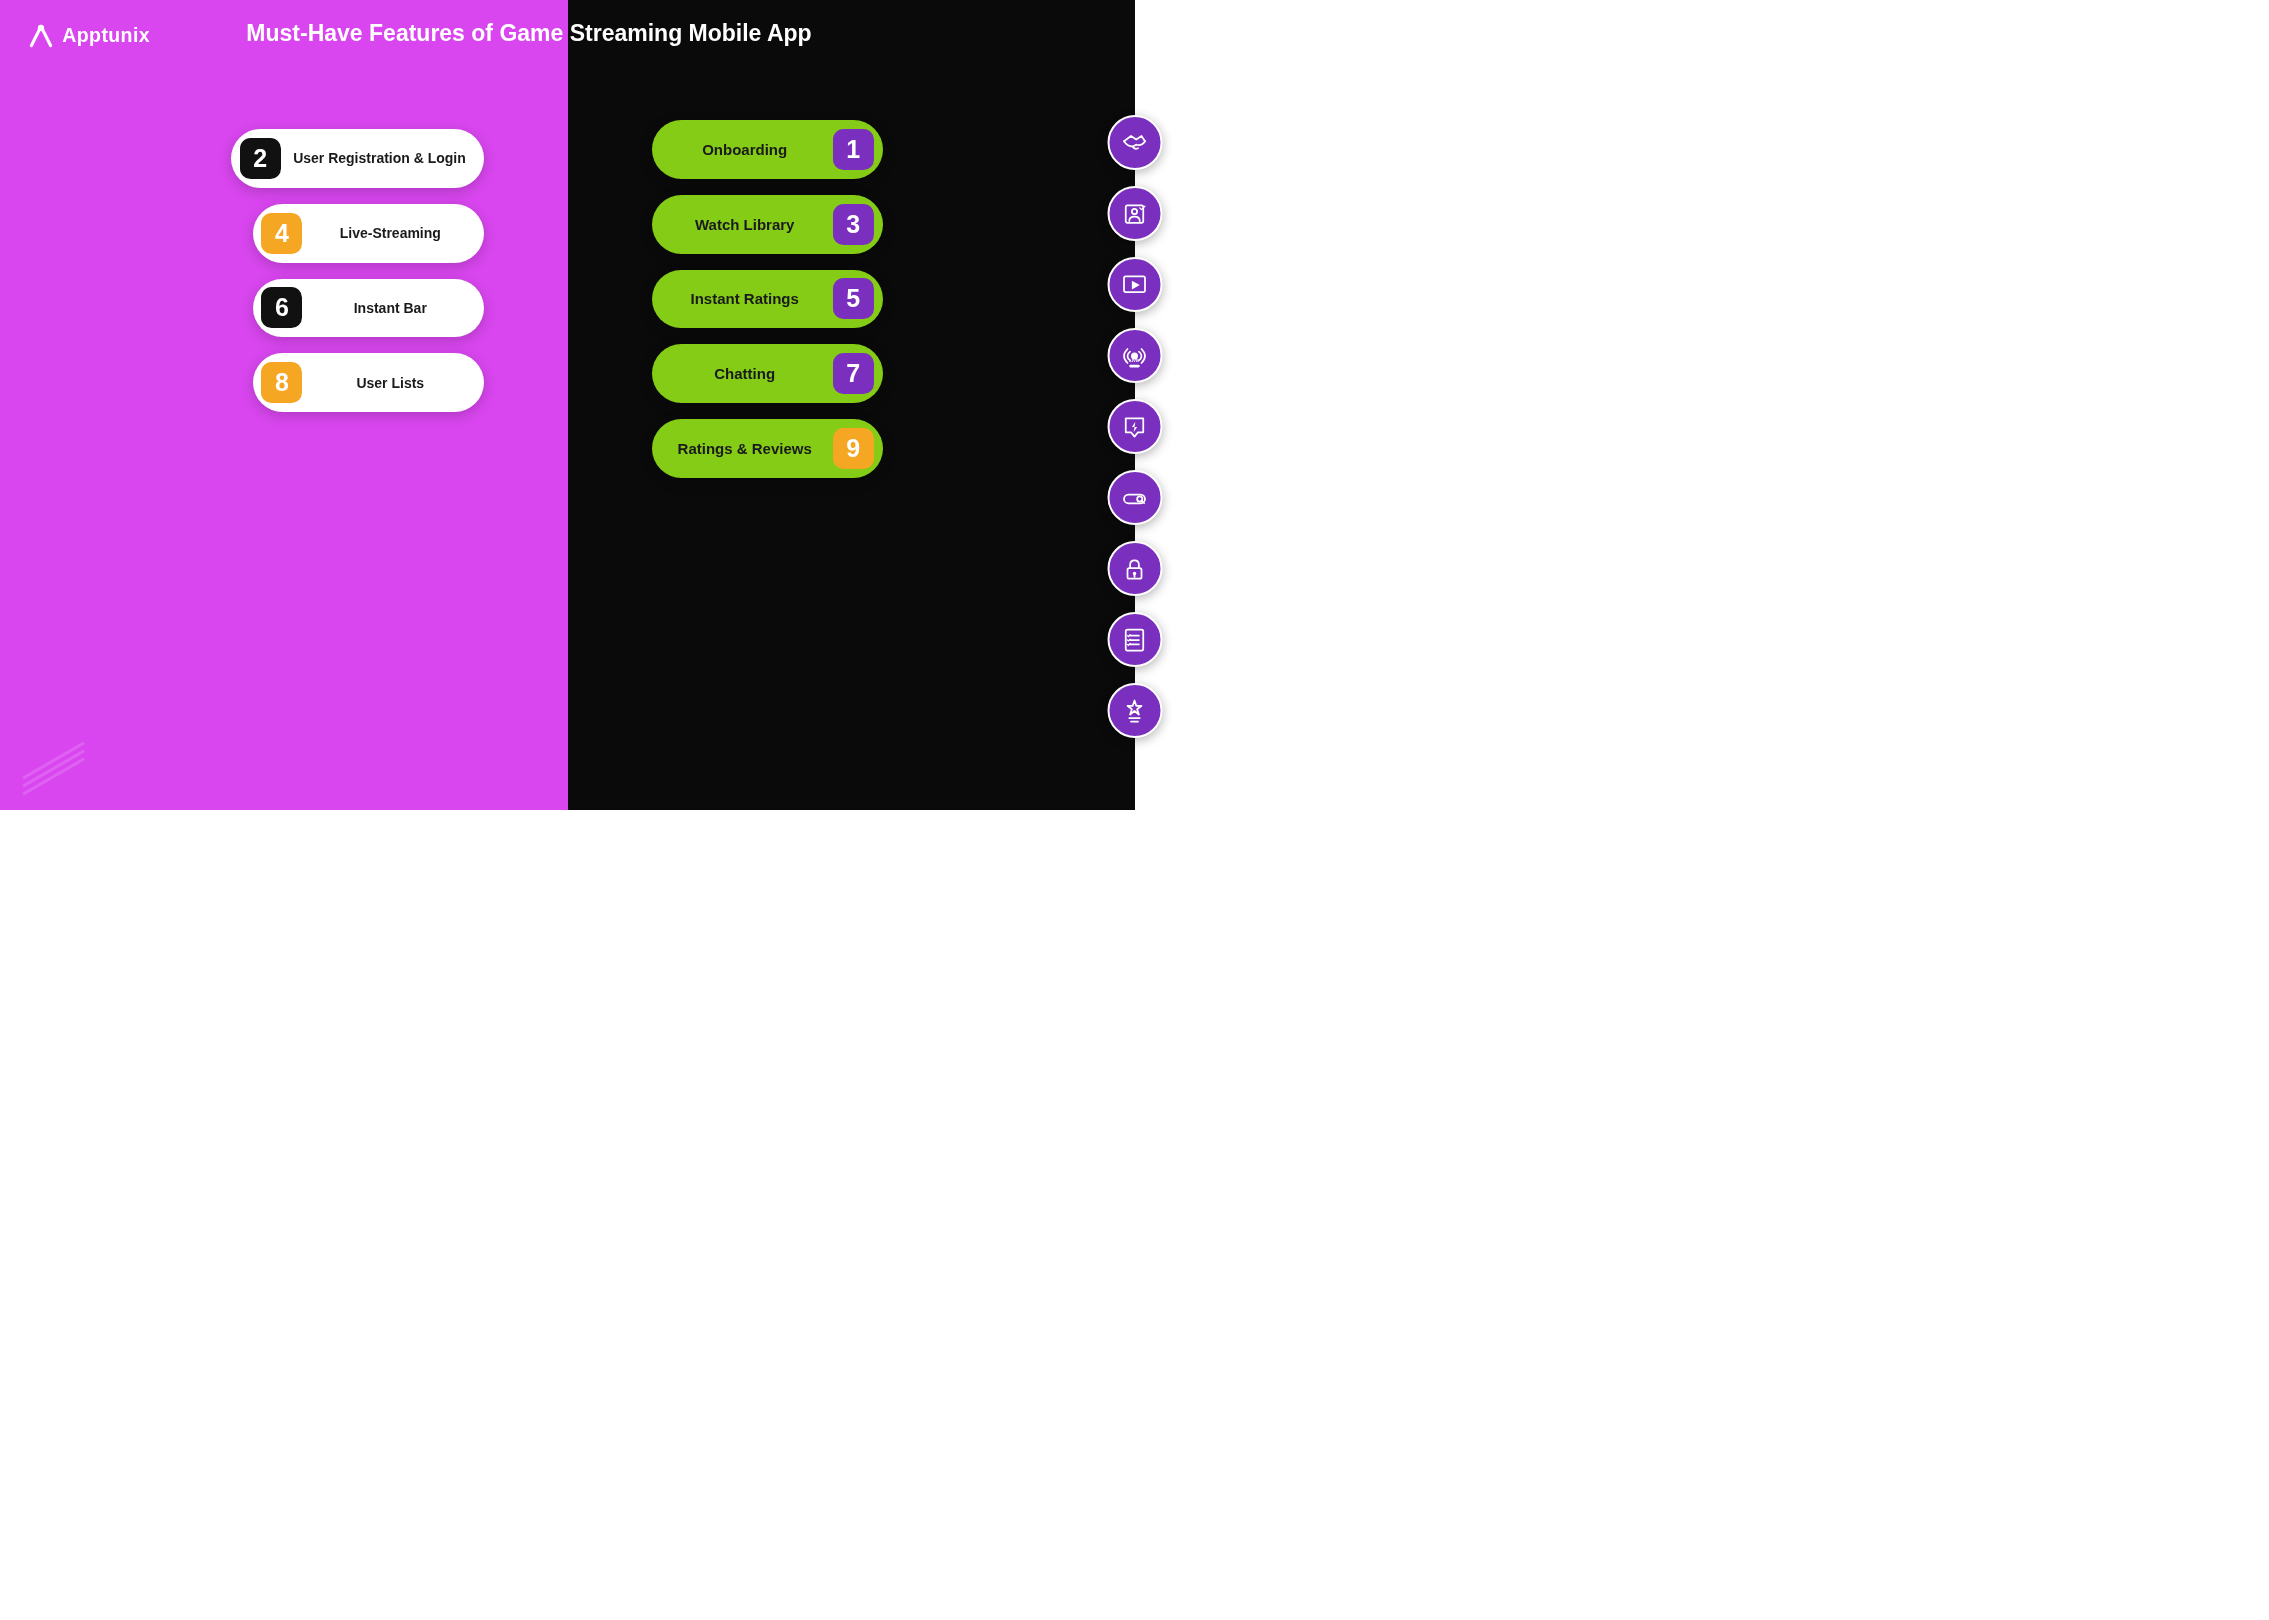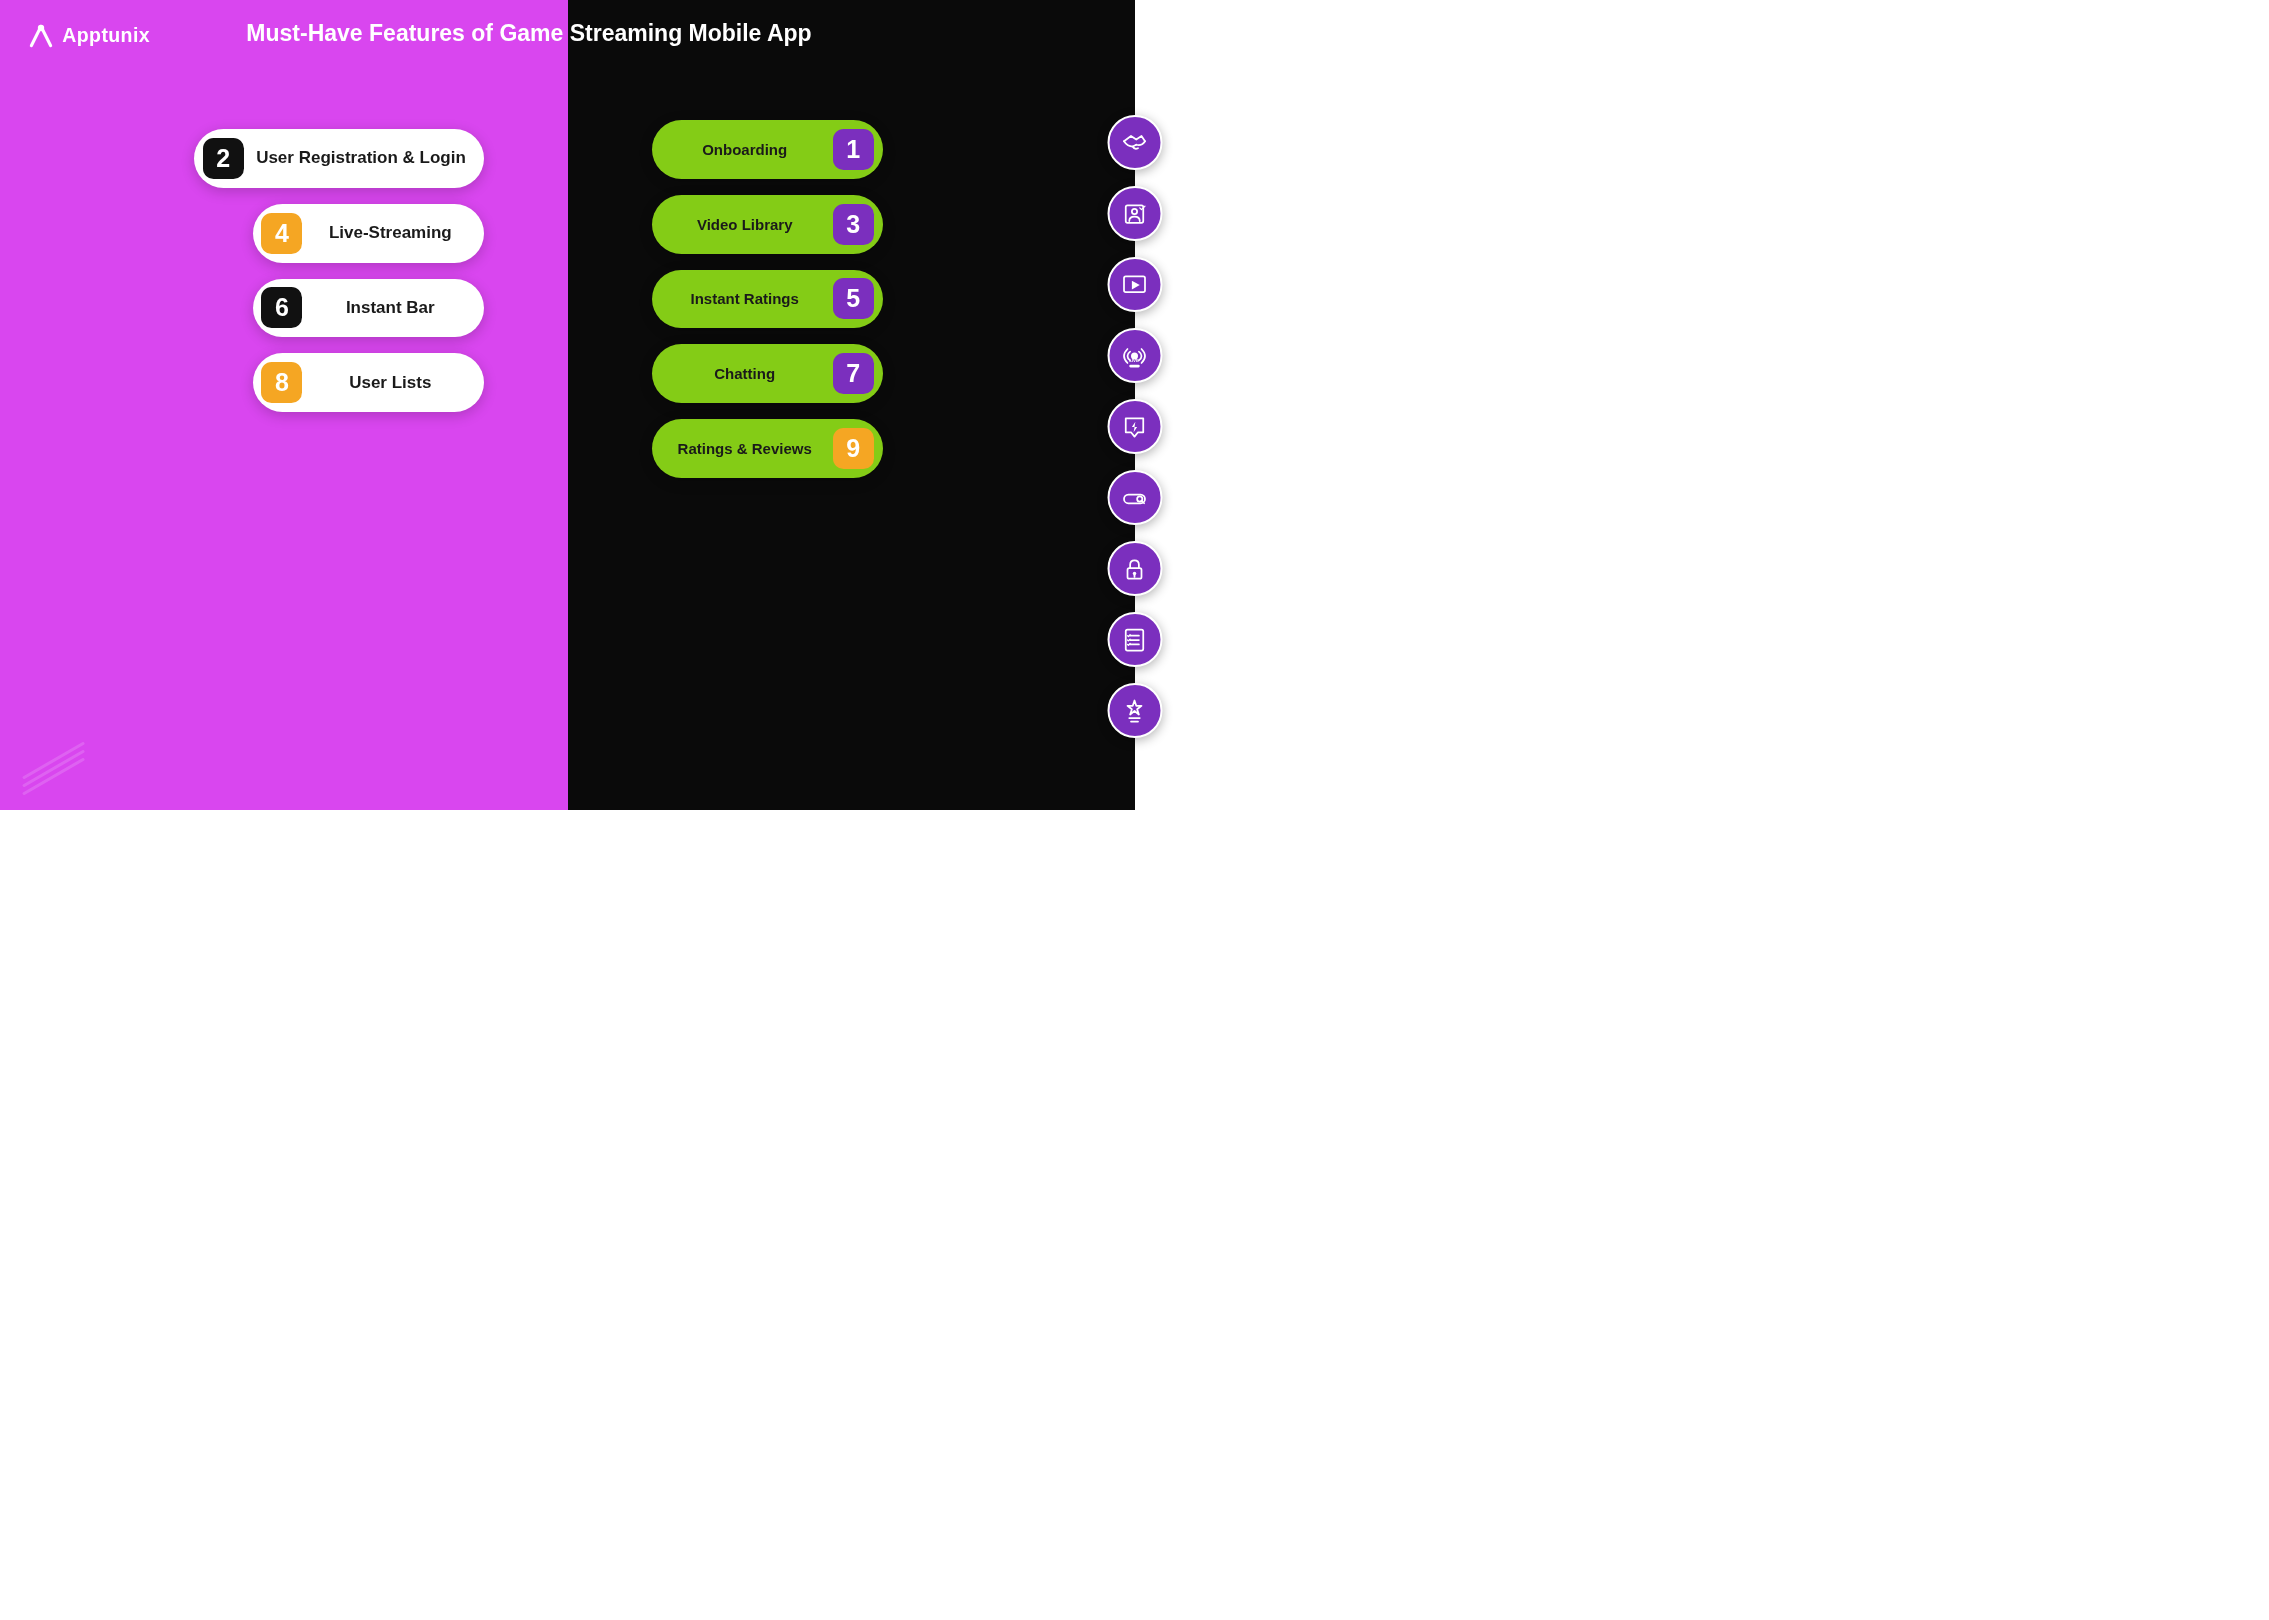--- a/index.html
+++ b/index.html
@@ -93,21 +93,21 @@
       font-size: 25px;
       font-weight: 900;
       color: white;
       flex-shrink: 0;
     }
 
     .badge-black { background: #111; }
     .badge-orange { background: #F5A623; }
 
     .pill-label {
-      font-size: 17px;
+      font-size: 14px;
       font-weight: 600;
       color: #1a1a1a;
       text-align: center;
       flex: 1;
     }
 
     
     .right-items {
       display: flex;
       flex-direction: column;
@@ -331,21 +331,21 @@
 
 <div class="right-panel">
   <div class="right-items">
 
     <div class="feature-pill-right">
       <span class="pill-label-right">Onboarding</span>
       <div class="number-badge-right">1</div>
     </div>
 
     <div class="feature-pill-right">
-      <span class="pill-label-right">Video Library</span>
+      <span class="pill-label-right">Watch Library</span>
       <div class="number-badge-right">3</div>
     </div>
 
     <div class="feature-pill-right">
       <span class="pill-label-right">Instant Ratings</span>
       <div class="number-badge-right">5</div>
     </div>
 
     <div class="feature-pill-right">
       <span class="pill-label-right">Chatting</span>

